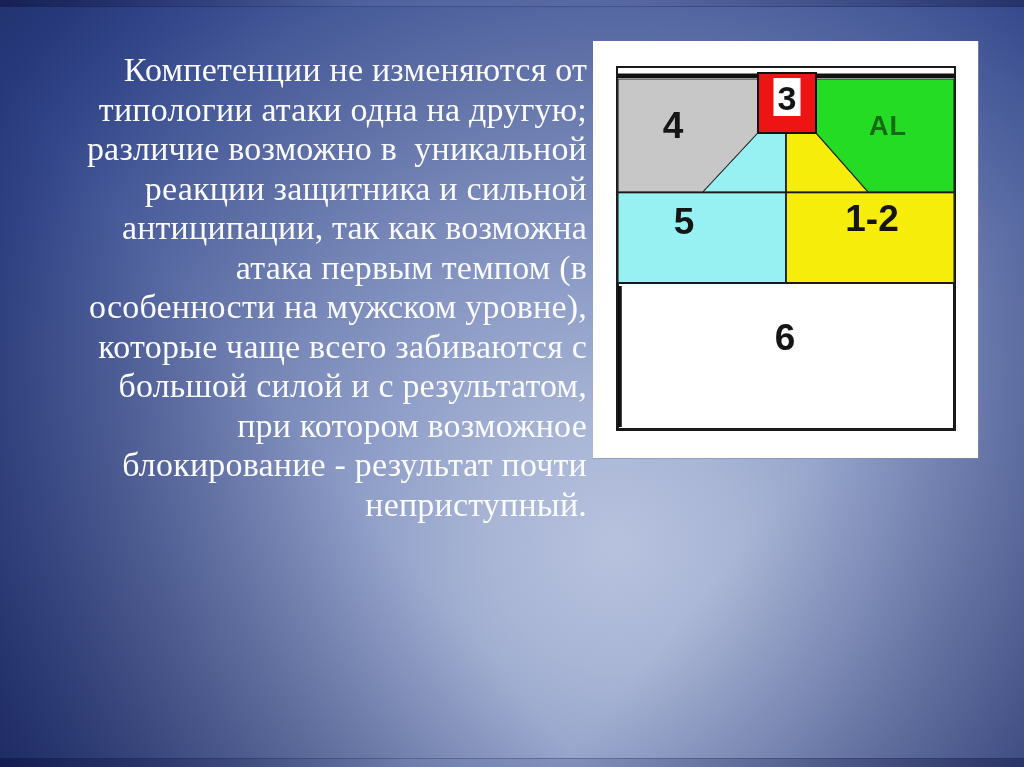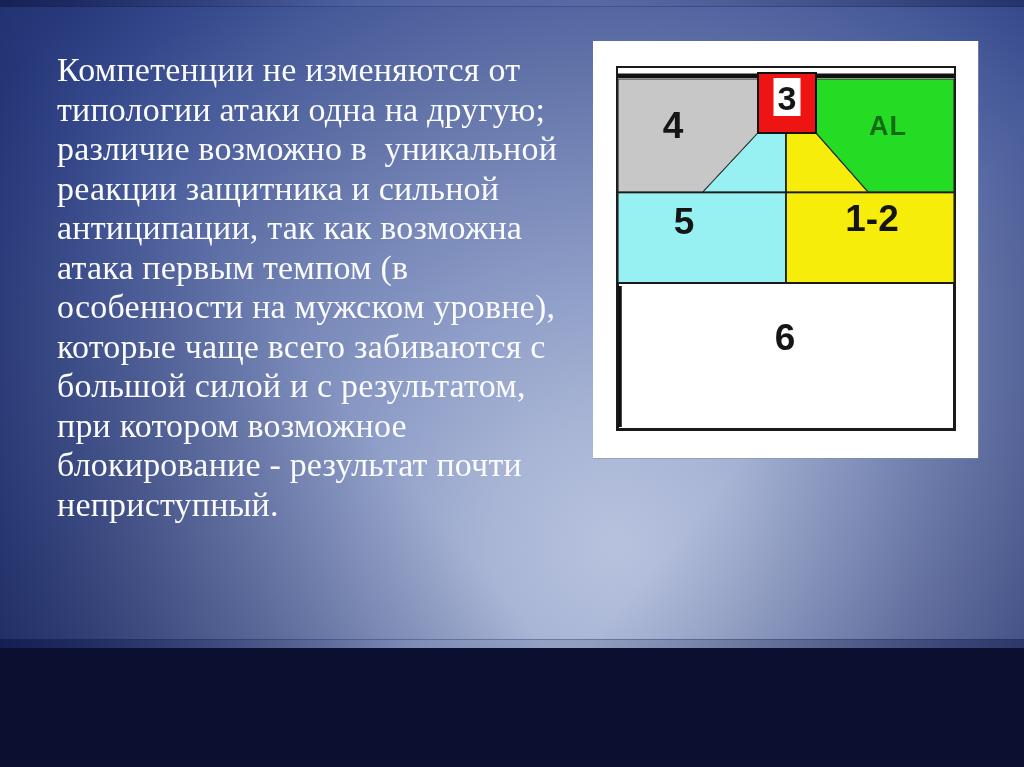--- a/index.html
+++ b/index.html
@@ -1,27 +1,28 @@
 <!DOCTYPE html>
 <html><head>
 <meta charset="utf-8">
 <style>
   html, body { margin: 0; padding: 0; background: #0b1030; }
   .slide {
     position: relative;
     width: 1024px;
-    height: 648px;
+    height: 767px;
     overflow: hidden;
     background:
       linear-gradient(50deg,  rgba(6,14,64,0.55) 0%,  rgba(6,14,64,0) 35%),
       linear-gradient(310deg, rgba(8,16,70,0.40) 0%,  rgba(8,16,70,0) 28%),
       radial-gradient(circle 830px at 615px 545px,
         #b7c2de 0%, #a8b5d5 15%, #91a0c9 30%, #7888b8 45%,
         #6172a8 58%, #4b5e9c 70%, #35488b 82%, #27397b 92%, #21326f 100%);
     font-family: "Liberation Sans", sans-serif;
+    text-align: right;
   }
   .edge-band-top {
     position: absolute; left: 0; top: 0; width: 100%; height: 6px;
     background: linear-gradient(90deg, rgba(8,12,50,0.45), rgba(140,160,210,0.10) 35%,
                 rgba(120,135,185,0.08) 60%, rgba(8,12,50,0.35));
     border-bottom: 1px solid rgba(20,30,80,0.30);
   }
   .edge-band-bottom {
     position: absolute; left: 0; bottom: 0; width: 100%; height: 8px;
     background: linear-gradient(90deg, rgba(8,14,60,0.50), rgba(90,110,170,0.12) 40%, rgba(8,14,60,0.40));

